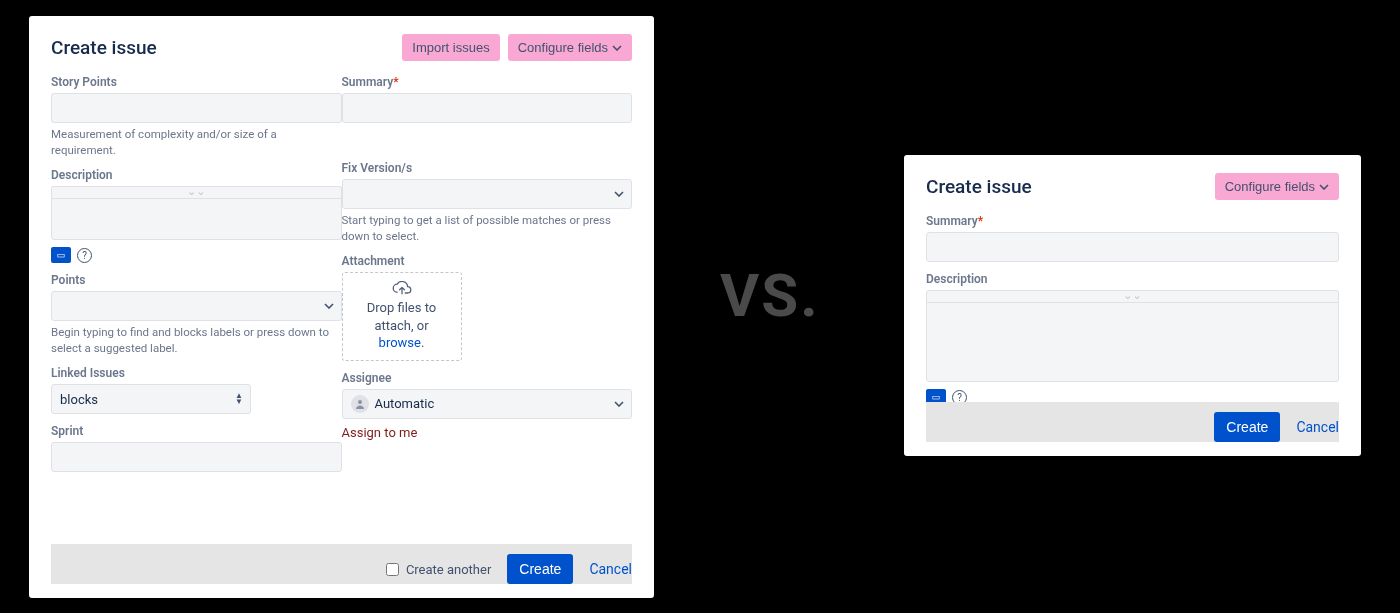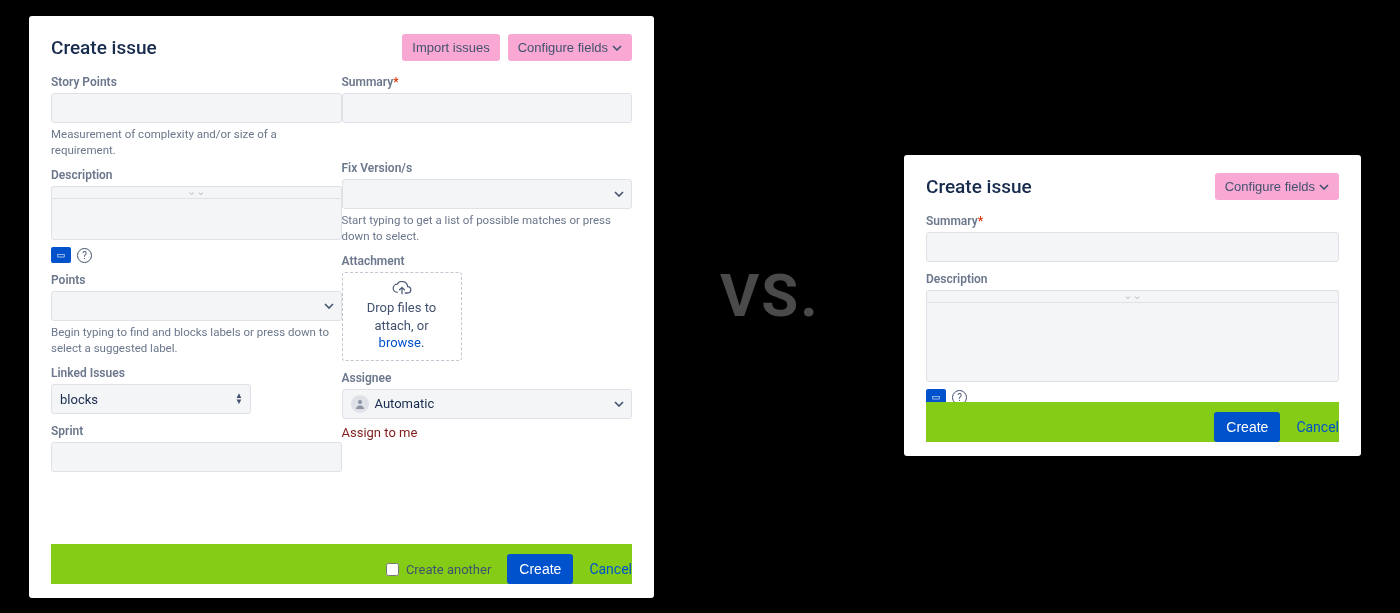--- a/index.html
+++ b/index.html
@@ -91,21 +91,21 @@
   .dropzone .lnk { color: #0052cc; cursor: pointer; }
   .upload-ico { display:block; margin:0 auto 2px; }
 
   .assignee-sel { display:flex; align-items:center; }
   .avatar { width:18px; height:18px; border-radius:50%; background:#dfe1e6; display:inline-flex; align-items:center; justify-content:center; margin-right:6px;}
   .link { color:#7f1d1d; font-size:13px; cursor:pointer; margin-top:6px; display:inline-block;}
 
   .footer {
     position: absolute; left: 22px; right: 22px; bottom: 14px;
     display: flex; align-items: center; justify-content: flex-end; gap: 16px;
-    background: #84cc16; padding-top: 10px;
+    background: #e5e5e5; padding-top: 10px;
   }
   .ca-wrap { display:flex; align-items:center; gap:4px; color:#42526e; }
   .primary-btn {
     background:#0052cc; color:#fff; border:none; border-radius:3px;
     padding: 7px 12px; font-size: 14px; font-weight:500; cursor:pointer;
   }
   .cancel-link { color:#0052cc; font-size:14px; cursor:pointer; }
 
   .updown { display:inline-block; line-height:6px; font-size:8px; color:#42526e; }
   .row-with-add { display:flex; align-items:center; gap:6px; }

